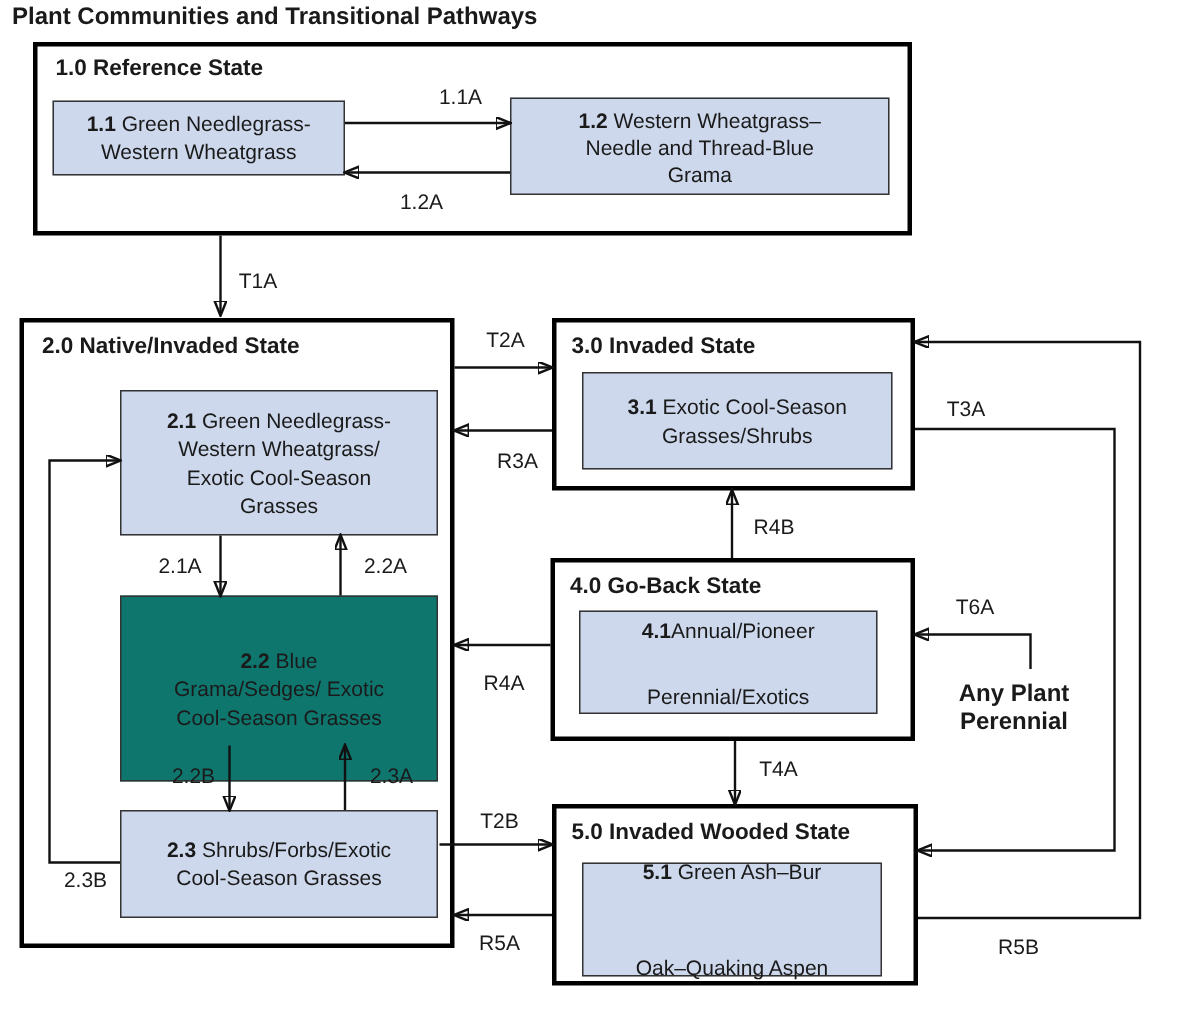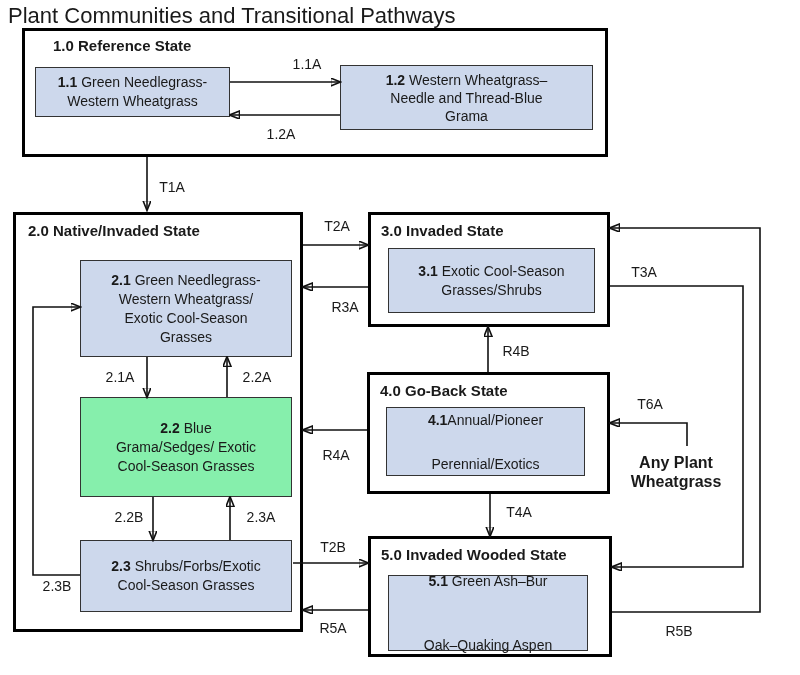--- a/index.html
+++ b/index.html
@@ -9,22 +9,22 @@
     height: 675px;
     background: #ffffff;
     font-family: "Liberation Sans", sans-serif;
     color: #1a1a1a;
     overflow: hidden;
   }
   #page-title {
     position: absolute;
     left: 8px;
     top: 3px;
-    font-size: 22px;
-    font-weight: normal;
+    font-size: 16px;
+    font-weight: bold;
     white-space: nowrap;
   }
   .state {
     position: absolute;
     background: #ffffff;
     border: 3px solid #000000;
     box-sizing: border-box;
   }
   .state-label {
     position: absolute;
@@ -72,21 +72,21 @@
   }
 </style>
 </head>
 <body>
 
 <div id="canvas">
 
   <div id="page-title">Plant Communities and Transitional Pathways</div>
 
   <div class="state" style="left:22px; top:28px; width:586px; height:129px;">
-    <b class="state-label" style="left:28px; top:6px;">1.0 Reference State</b>
+    <b class="state-label" style="left:12px; top:6px;">1.0 Reference State</b>
   </div>
 
   <div class="state" style="left:13px; top:212px; width:290px; height:420px;">
     <b class="state-label" style="left:12px; top:7px;">2.0 Native/Invaded State</b>
   </div>
 
   <div class="state" style="left:368px; top:212px; width:242px; height:115px;">
     <b class="state-label" style="left:10px; top:7px;">3.0 Invaded State</b>
   </div>
 
@@ -109,21 +109,21 @@
     <div class="line">Grama</div>
   </div>
 
   <div class="community" style="left: 80px; top: 260px; width: 212px; height: 97px; background: rgb(205, 216, 236);">
     <div class="line"><b>2.1</b><span> Green Needlegrass-</span></div>
     <div class="line">Western Wheatgrass/</div>
     <div class="line">Exotic Cool-Season</div>
     <div class="line">Grasses</div>
   </div>
 
-  <div class="community" style="left: 80px; top: 397px; width: 212px; height: 100px; background: #86efac;">
+  <div class="community" style="left: 80px; top: 397px; width: 212px; height: 124px; background: #0f766e;">
     <div class="line"><b>2.2</b><span> Blue</span></div>
     <div class="line">Grama/Sedges/ Exotic</div>
     <div class="line">Cool-Season Grasses</div>
   </div>
 
   <div class="community" style="left: 80px; top: 540px; width: 212px; height: 72px; background: rgb(205, 216, 236);">
     <div class="line"><b>2.3</b><span> Shrubs/Forbs/Exotic</span></div>
     <div class="line">Cool-Season Grasses</div>
   </div>
 
@@ -156,21 +156,21 @@
   <div class="tlabel" style="left:336px; top:455px;">R4A</div>
   <div class="tlabel" style="left:519px; top:512px;">T4A</div>
   <div class="tlabel" style="left:650px; top:404px;">T6A</div>
   <div class="tlabel" style="left:644px; top:272px;">T3A</div>
   <div class="tlabel" style="left:333px; top:547px;">T2B</div>
   <div class="tlabel" style="left:333px; top:628px;">R5A</div>
   <div class="tlabel" style="left:679px; top:631px;">R5B</div>
 
   <div class="any-plant" style="left:676px; top:472px;">
     <div>Any Plant</div>
-    <div>Wheatgrass</div>
+    <div>Perennial</div>
   </div>
 
   <svg id="arrow-layer" width="800" height="675" viewBox="0 0 800 675">
     <defs>
       <marker id="ah" markerWidth="11" markerHeight="9" refX="9.5" refY="4" orient="auto" markerUnits="userSpaceOnUse">
         <path d="M0,0 L10,4 L0,8 z" fill="#111111" stroke="none"></path>
       </marker>
     </defs>
     <path d="M230,82 L340,82" marker-end="url(#ah)"></path>
     <path d="M340,115 L230,115" marker-end="url(#ah)"></path>

